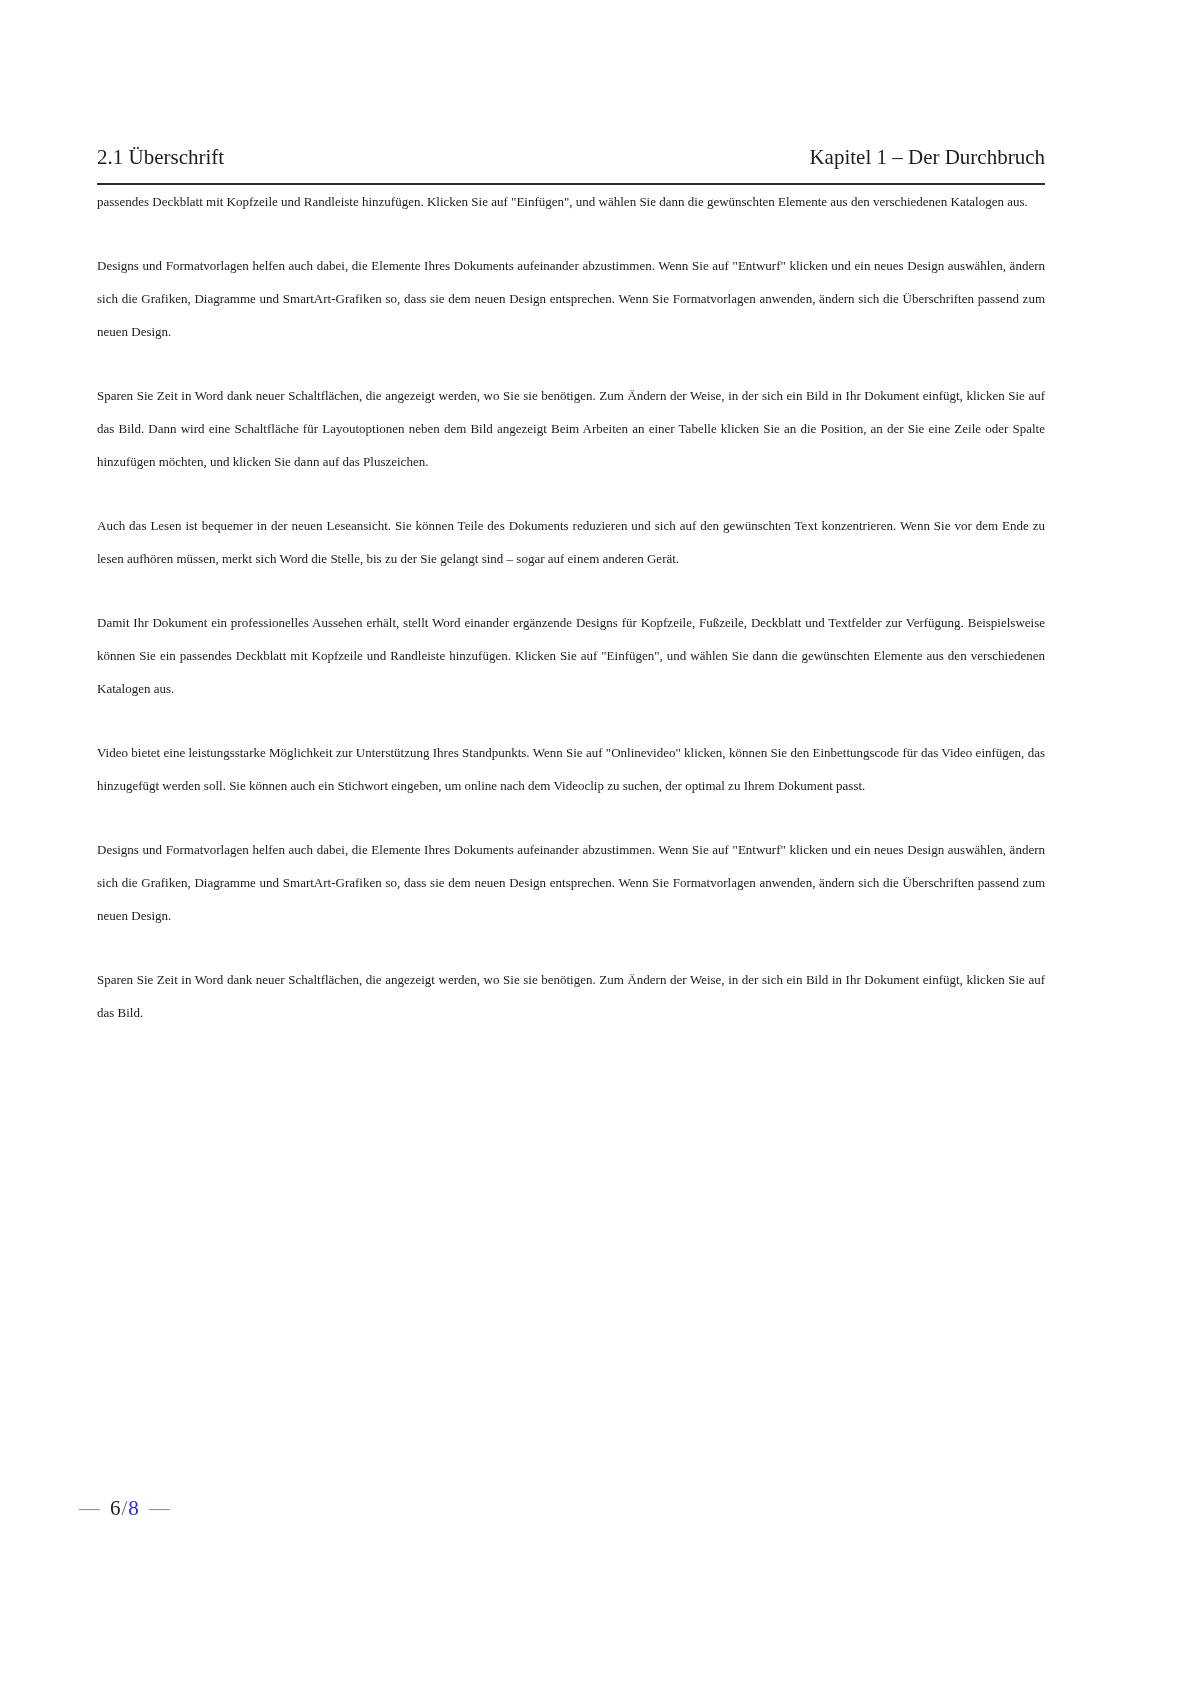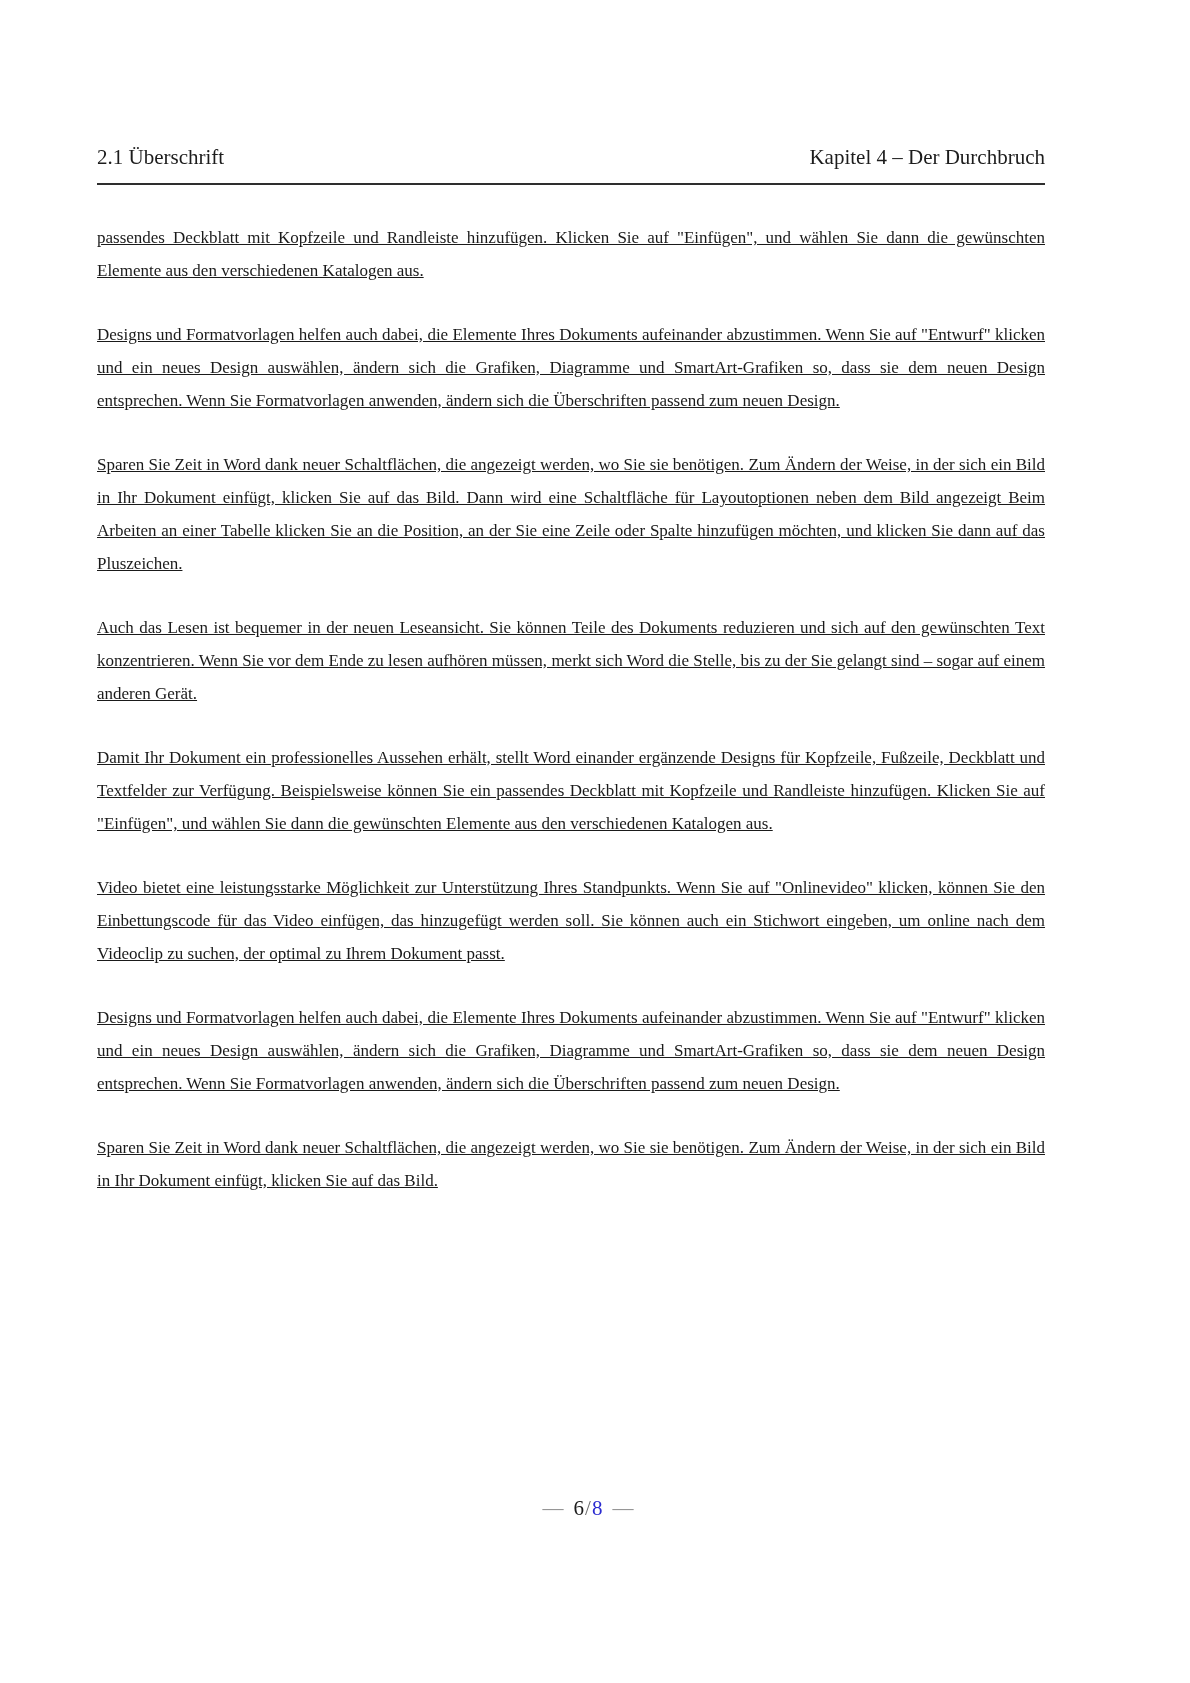--- a/index.html
+++ b/index.html
@@ -28,39 +28,37 @@
     font-size: 21px;
     line-height: 33px;
     color: #1c1c1c;
   }
   .header-rule {
     height: 2px;
     background: #2e2e2e;
     margin-top: 9px;
   }
   .body-text {
-    padding-top: 36px;
-    font-size: 17px;
+    font-size: 13px;
     line-height: 33px;
     text-align: justify;
     hyphens: none;
-    text-decoration: underline;
   }
   .body-text p {
     margin: 0 0 31px 0;
   }
   .body-text p:last-child {
     margin-bottom: 0;
   }
   .footer {
     position: absolute;
-    left: 114px;
+    left: 79px;
     width: 948px;
     top: 1492px;
-    text-align: center;
+    text-align: left;
     font-size: 21px;
     line-height: 33px;
   }
   .footer .dash {
     color: #909090;
   }
   .footer .dash-left { margin-right: 10px; }
   .footer .dash-right { margin-left: 10px; }
   .footer .pagenum {
     color: #1c1c1c;
@@ -75,21 +73,21 @@
     cursor: pointer;
   }
 </style>
 </head>
 <body>
 
 <div class="page">
   <div class="page-inner">
     <div class="header">
       <span>2.1 Überschrift</span>
-      <span>Kapitel 4 – Der Durchbruch</span>
+      <span>Kapitel 1 – Der Durchbruch</span>
     </div>
     <div class="header-rule"></div>
 
     <div class="body-text">
       <p>passendes Deckblatt mit Kopfzeile und Randleiste hinzufügen. Klicken Sie auf "Einfügen", und wählen Sie dann die gewünschten Elemente aus den verschiedenen Katalogen aus.</p>
       <p>Designs und Formatvorlagen helfen auch dabei, die Elemente Ihres Dokuments aufeinander abzustimmen. Wenn Sie auf "Entwurf" klicken und ein neues Design auswählen, ändern sich die Grafiken, Diagramme und SmartArt-Grafiken so, dass sie dem neuen Design entsprechen. Wenn Sie Formatvorlagen anwenden, ändern sich die Überschriften passend zum neuen Design.</p>
       <p>Sparen Sie Zeit in Word dank neuer Schaltflächen, die angezeigt werden, wo Sie sie benötigen. Zum Ändern der Weise, in der sich ein Bild in Ihr Dokument einfügt, klicken Sie auf das Bild. Dann wird eine Schaltfläche für Layoutoptionen neben dem Bild angezeigt Beim Arbeiten an einer Tabelle klicken Sie an die Position, an der Sie eine Zeile oder Spalte hinzufügen möchten, und klicken Sie dann auf das Pluszeichen.</p>
       <p>Auch das Lesen ist bequemer in der neuen Leseansicht. Sie können Teile des Dokuments reduzieren und sich auf den gewünschten Text konzentrieren. Wenn Sie vor dem Ende zu lesen aufhören müssen, merkt sich Word die Stelle, bis zu der Sie gelangt sind – sogar auf einem anderen Gerät.</p>
       <p>Damit Ihr Dokument ein professionelles Aussehen erhält, stellt Word einander ergänzende Designs für Kopfzeile, Fußzeile, Deckblatt und Textfelder zur Verfügung. Beispielsweise können Sie ein passendes Deckblatt mit Kopfzeile und Randleiste hinzufügen. Klicken Sie auf "Einfügen", und wählen Sie dann die gewünschten Elemente aus den verschiedenen Katalogen aus.</p>
       <p>Video bietet eine leistungsstarke Möglichkeit zur Unterstützung Ihres Standpunkts. Wenn Sie auf "Onlinevideo" klicken, können Sie den Einbettungscode für das Video einfügen, das hinzugefügt werden soll. Sie können auch ein Stichwort eingeben, um online nach dem Videoclip zu suchen, der optimal zu Ihrem Dokument passt.</p>

